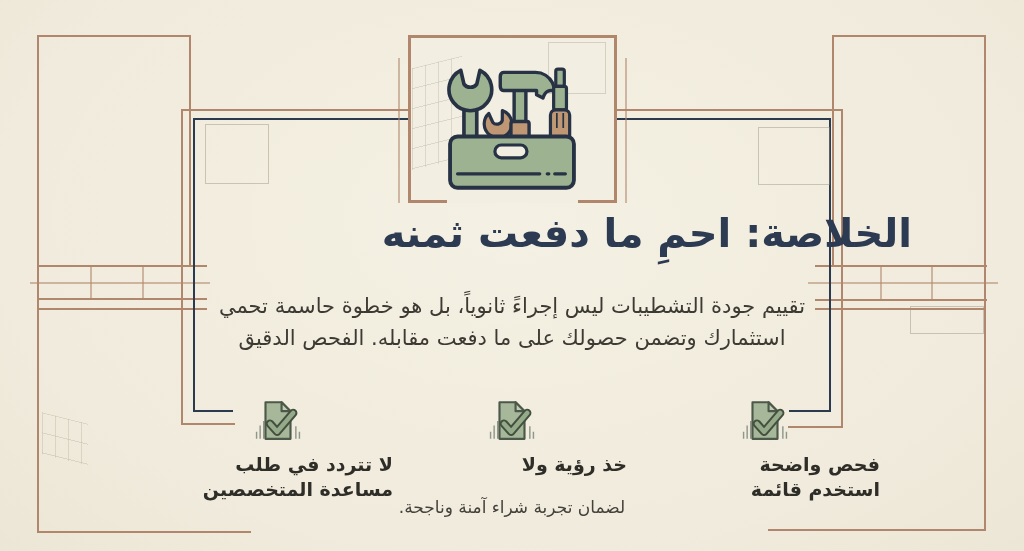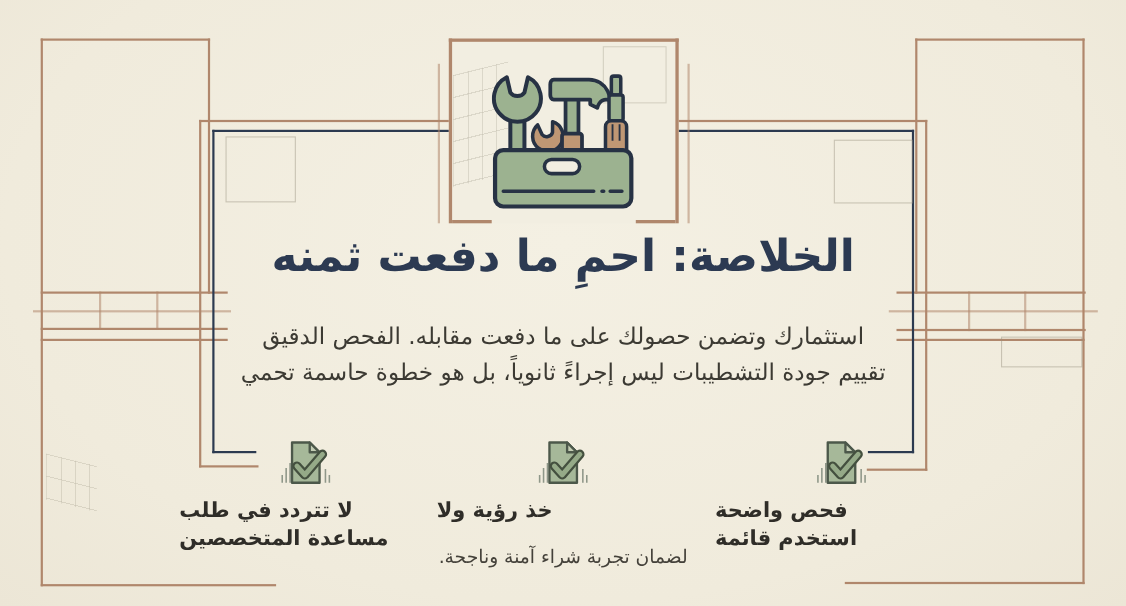--- a/index.html
+++ b/index.html
@@ -24,27 +24,27 @@
   }
   .toolbox-frame{
     position:absolute;left:408px;top:35px;width:209px;height:168px;
     background:#f2eee1;
     border-top:3px solid #b0876c;border-left:3px solid #b0876c;border-right:3px solid #b0876c;
     box-sizing:border-box;
   }
   .stub{position:absolute;height:3px;background:#b0876c;bottom:0;}
   .title{
     position:absolute;left:112px;width:800px;top:210px;
-    text-align:center;font-size:40px;font-weight:bold;color:#2c3a52;
+    font-size:40px;font-weight:bold;color:#2c3a52;
   }
   .para{
     position:absolute;left:212px;width:600px;top:290px;
     text-align:center;font-size:21px;font-weight:500;color:#3c3a33;line-height:32px;
   }
-  .tip{position:absolute;top:398px;width:230px;text-align:left;}
+  .tip{position:absolute;top:398px;width:230px;text-align:right;}
   .tip .ticon{display:block;margin:0 auto 8px auto;}
   .tip .tl{font-size:19px;font-weight:bold;color:#2f2d28;line-height:25px;}
   .footer{
     position:absolute;left:262px;width:500px;top:497px;
     text-align:center;font-size:17px;color:#44413a;
   }
 </style>
 </head>
 <body>
 
@@ -124,22 +124,22 @@
     </g>
 
     <rect x="2" y="66" width="116" height="48" rx="7" fill="#9cb290" stroke="#273244" stroke-width="3.6"></rect>
     <path d="M9 101 H86 M93 101 h1.5 M100 101 h10" fill="none" stroke="#273244" stroke-width="3" stroke-linecap="round"></path>
     <rect x="44" y="74" width="30" height="12" rx="6" fill="#f2eee1" stroke="#273244" stroke-width="3"></rect>
   </svg>
 
   <div class="title">الخلاصة: احمِ ما دفعت ثمنه</div>
 
   <div class="para">
+    <div>تقييم جودة التشطيبات ليس إجراءً ثانوياً، بل هو خطوة حاسمة تحمي</div>
     <div>استثمارك وتضمن حصولك على ما دفعت مقابله. الفحص الدقيق</div>
-    <div>تقييم جودة التشطيبات ليس إجراءً ثانوياً، بل هو خطوة حاسمة تحمي</div>
   </div>
 
   <div class="tip" style="left:650px">
     <svg class="ticon" width="50" height="46" viewBox="0 0 56 50">
       <g stroke="#8f9789" stroke-width="1.6">
         <path d="M8 30 V45 M12 25 V45 M4 37 V45 M48 31 V45 M52 37 V45" fill="none"></path>
       </g>
       <path d="M14 4 H32 L42 14 V45 H14 Z" fill="#a6b899" stroke="#4c584a" stroke-width="2.4" stroke-linejoin="round"></path>
       <path d="M32 4 V14 H42 Z" fill="#c3cdb4" stroke="#4c584a" stroke-width="2.4" stroke-linejoin="round"></path>
       <path d="M19 28 L27 37 L45 16" fill="none" stroke="#44503f" stroke-width="9.5" stroke-linecap="round" stroke-linejoin="round"></path>

